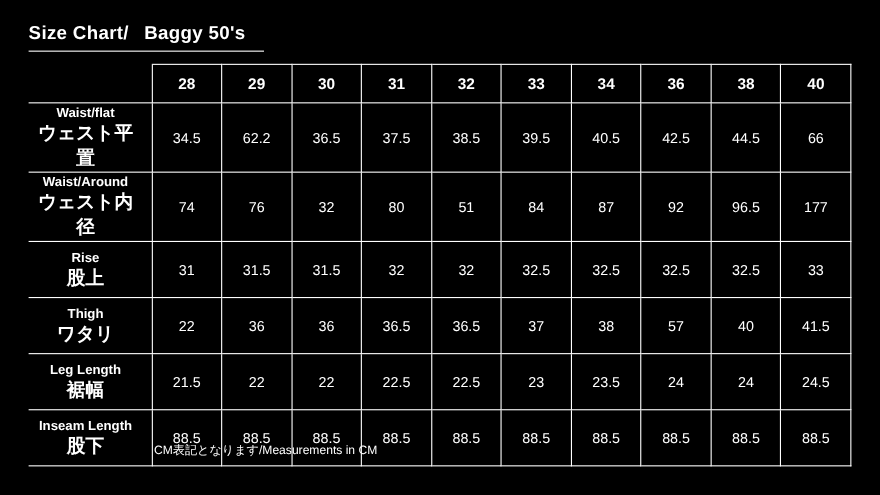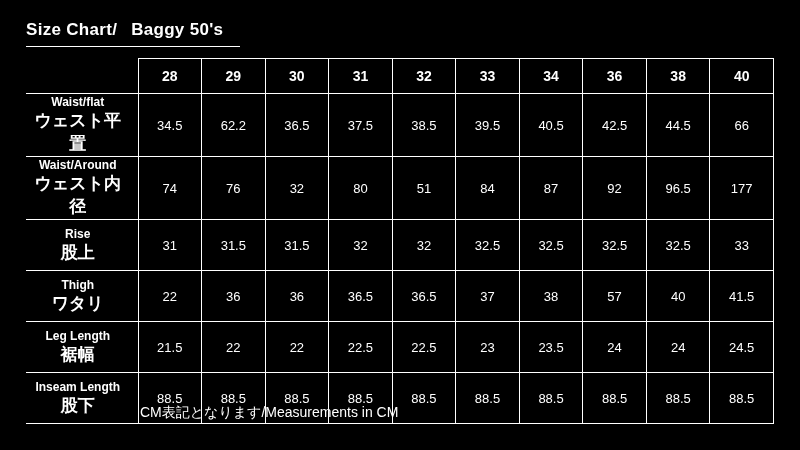--- a/index.html
+++ b/index.html
@@ -92,21 +92,21 @@
   .row-label .en { display: block; }
   .row-label .jp { display: block; font-size: 17px; }
   
   table.size-chart thead th.corner { background: #000; }
 
   
   .notes {
     position: absolute;
     left: 140px;
     top: 400px;
-    font-size: 14px;
+    font-size: 11px;
     line-height: 1.85;
     color: #ffffff;
   }
   .notes div { white-space: nowrap; }
 </style>
 </head>
 <body>
 
 <div class="page">
 

